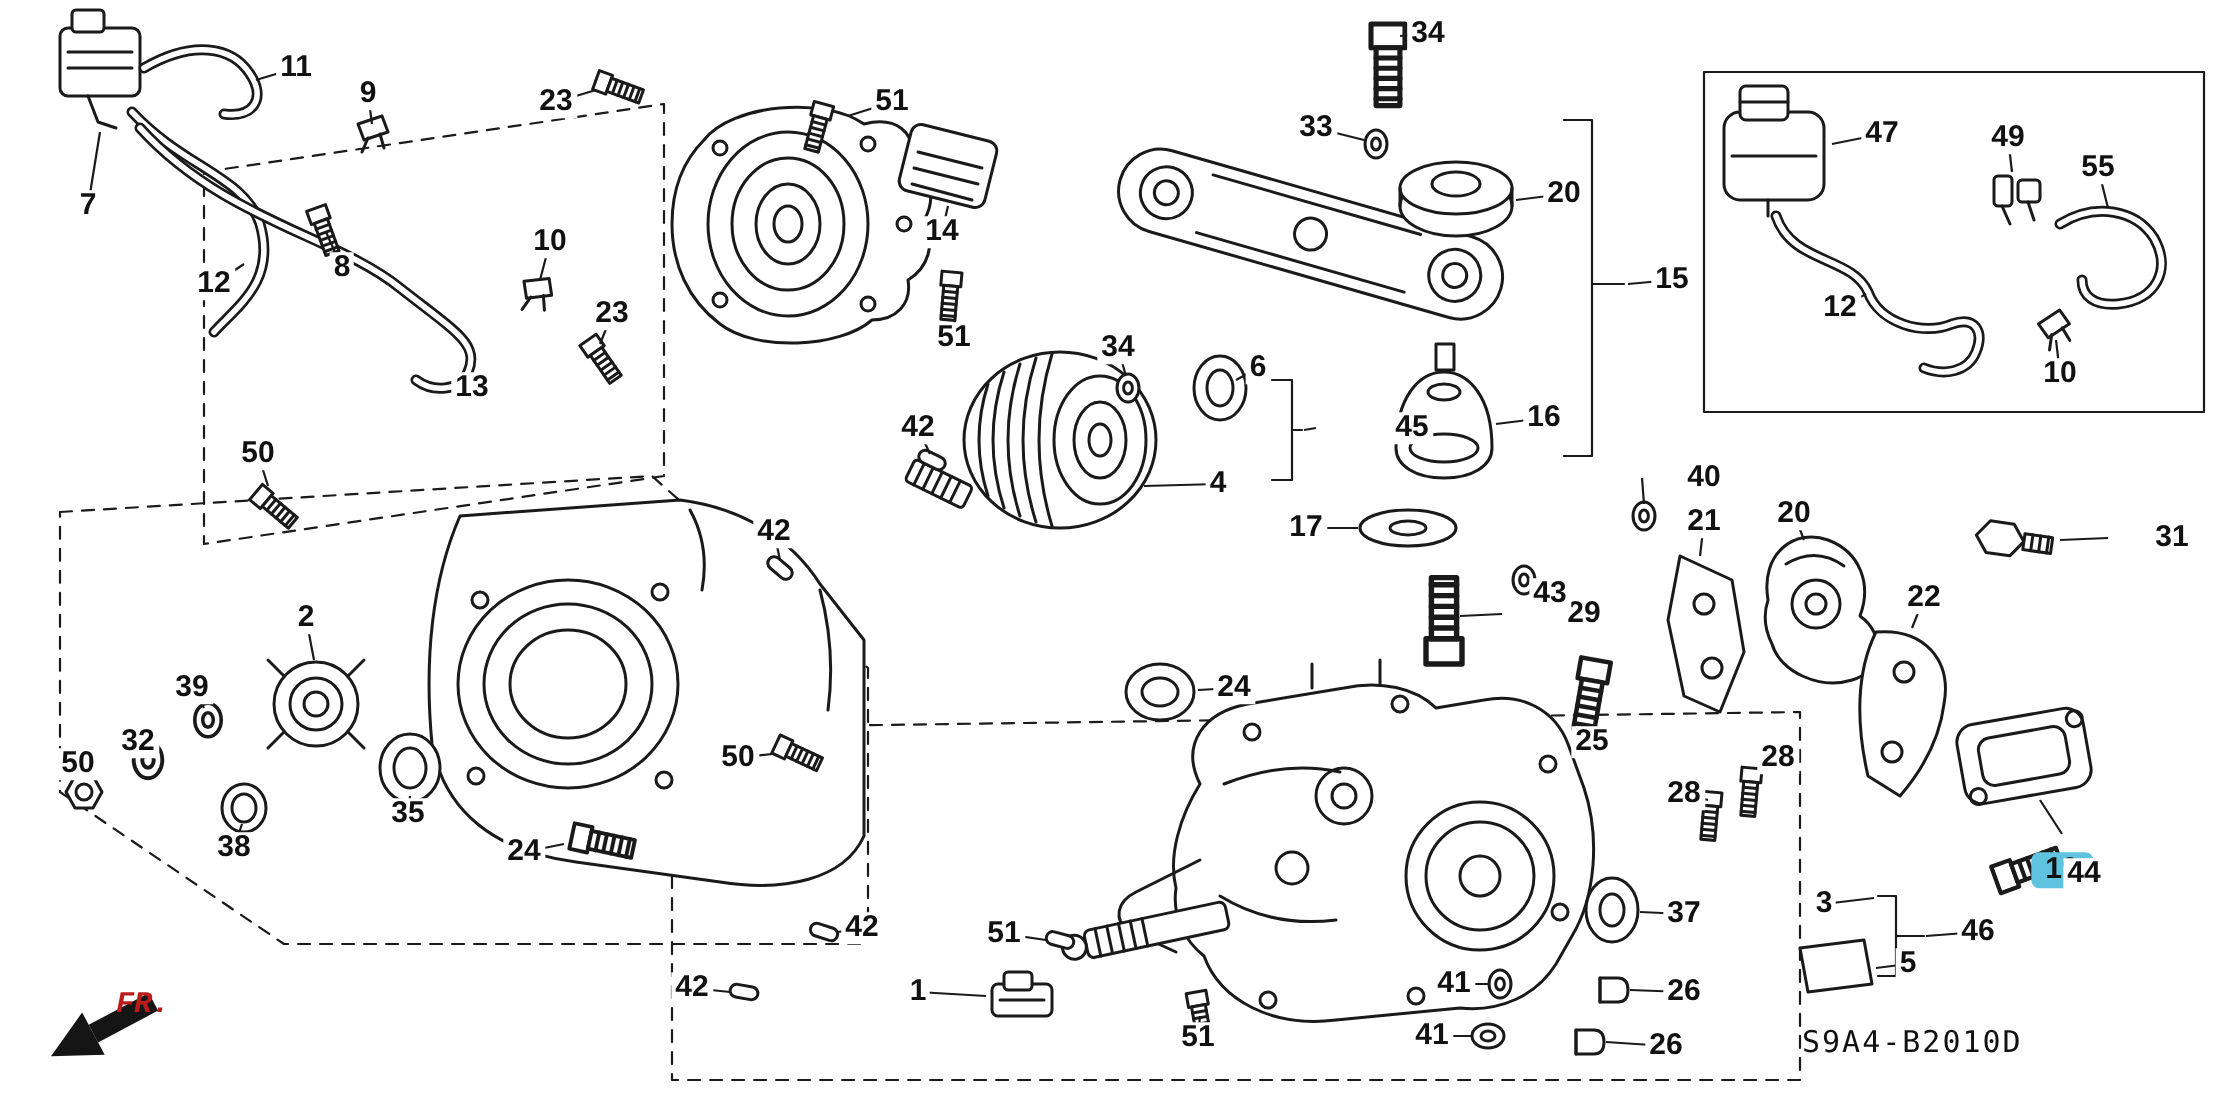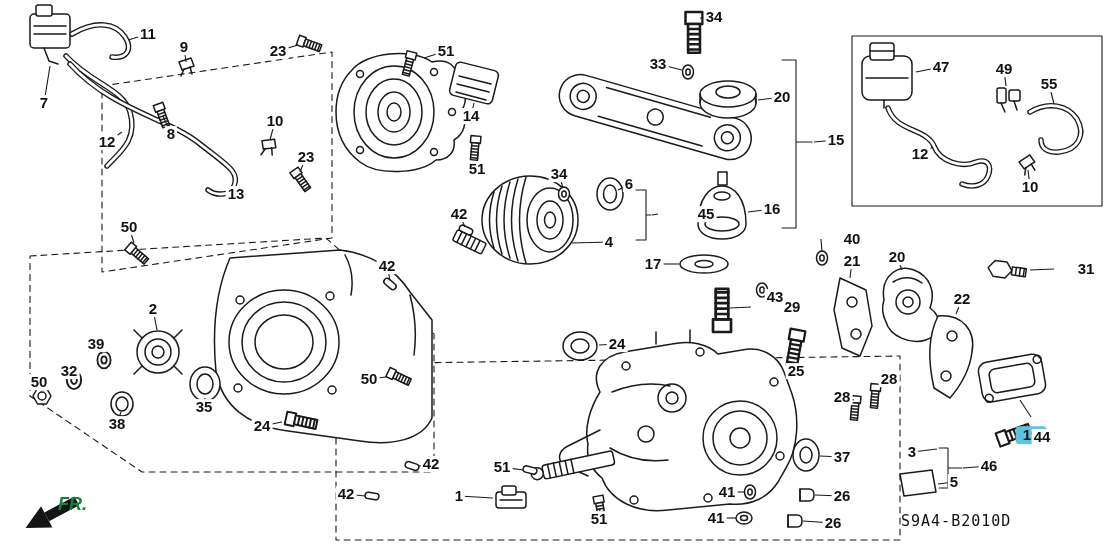--- a/index.html
+++ b/index.html
@@ -7,21 +7,21 @@
          font-family:"Liberation Sans",sans-serif;}
   .stage svg{position:absolute;left:0;top:0;}
   #scene{z-index:1;}
   #leaders{z-index:2;pointer-events:none;}
   #leaders line{stroke:#1a1a1a;stroke-width:1.1;}
   #callout-layer{position:absolute;inset:0;z-index:3;}
   .callout{position:absolute;transform:translate(-50%,-50%);font-weight:700;font-size:15px;
            line-height:1.05;color:#111;background:#fff;padding:0 2px;white-space:nowrap;}
   .callout.hl{padding:1px 7px;border-radius:4px;}
   .fr{position:absolute;left:58px;top:494px;z-index:4;font-style:italic;font-weight:800;
-      font-size:18px;color:#15803d;}
+      font-size:15px;color:#b91c1c;font-family:Liberation Mono, monospace;}
   .code{position:absolute;left:901px;top:512px;z-index:4;
         font-family:"DejaVu Sans Mono",monospace;font-size:15px;letter-spacing:1px;color:#111;}
   #scene .tube{stroke-width:5.5;fill:none;}
   #scene .tube-in{stroke:#fff;stroke-width:2.8;fill:none;}
 </style>
 </head>
 <body>
 
 <div class="stage">
 

